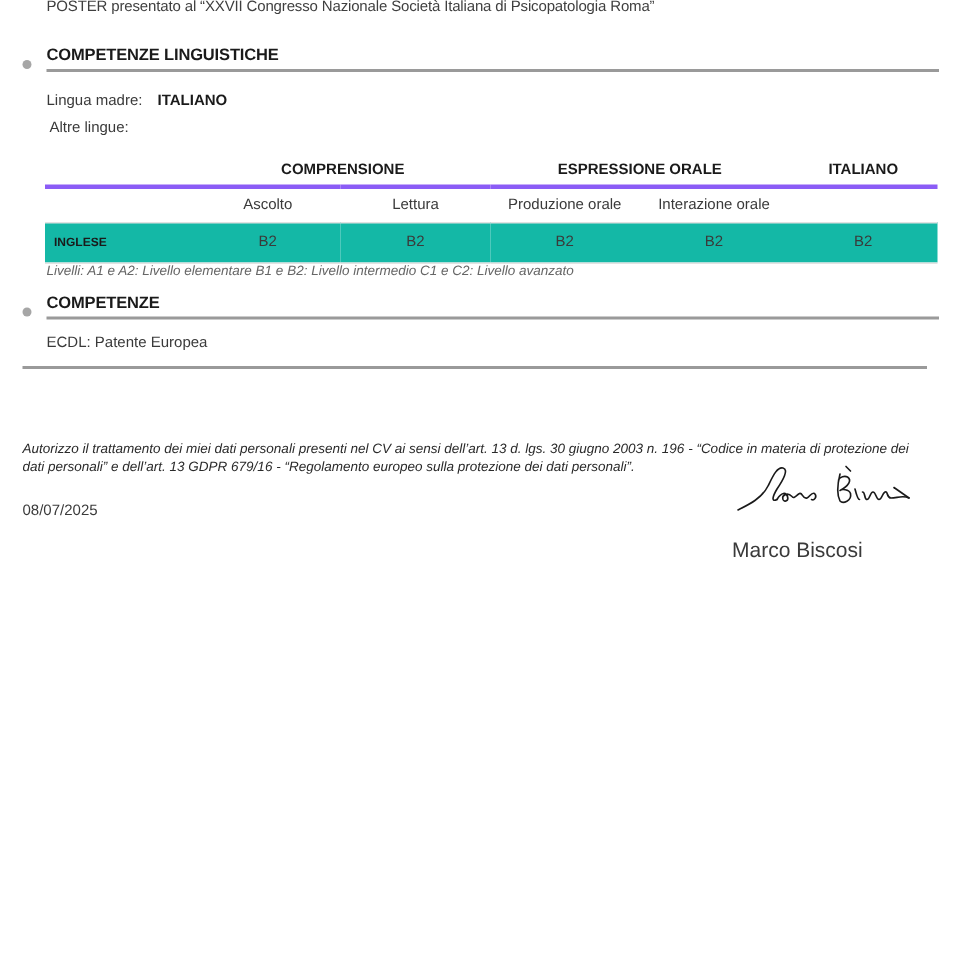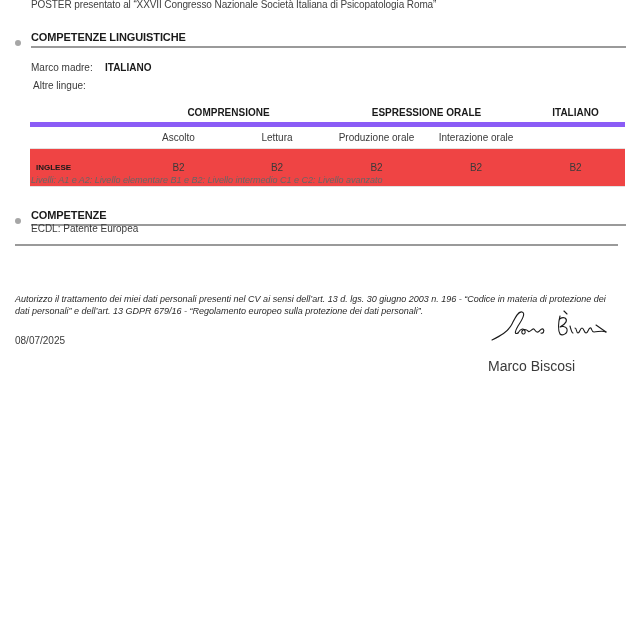--- a/index.html
+++ b/index.html
@@ -28,23 +28,23 @@
 
     .lm-label { left: 31px; top: 62px; font-size: 10px; color: #3a3a3a; }
     .lm-value { left: 105px; top: 62px; font-size: 10px; font-weight: bold; color: #1a1a1a; }
     .altre { left: 33px; top: 80px; font-size: 10px; color: #3a3a3a; }
 
     table.lang {
       position: absolute; left: 30px; top: 104px; width: 595px;
       border-collapse: collapse; font-size: 10px; color: #3a3a3a;
     }
     table.lang th, table.lang td { text-align: center; padding: 0; }
-    table.lang tr.group th { height: 20px; font-weight: bold; color: #1a1a1a; font-size: 10px; vertical-align: middle; border-bottom: 5px solid #8b5cf6; }
+    table.lang tr.group th { height: 20px; font-weight: bold; color: #1a1a1a; font-size: 10px; vertical-align: middle; border-bottom: 3px solid #8b5cf6; }
     table.lang tr.sub td { height: 24px; font-weight: normal; border-bottom: 1px solid #e2e2e2; text-align: center; }
-    table.lang tr.data td { height: 38px; background: #ef4444; border-bottom: 1px solid #e2e2e2; }
+    table.lang tr.data td { height: 27px; background: #14b8a6; border-bottom: 1px solid #e2e2e2; }
     table.lang tr.data td.lang-name { text-align: left; padding-left: 6px; font-weight: bold; font-size: 8px; color: #1a1a1a; }
     .levels { left: 31px; top: 175px; font-size: 9px; font-style: italic; color: #666; white-space: nowrap; }
 
     .ecdl { left: 31px; top: 223px; font-size: 10px; color: #3a3a3a; }
     .hr-bottom { left: 15px; top: 244px; width: 603px; height: 2px; background: #9a9a9a; }
 
     .privacy {
       left: 15px; top: 270px; width: 600px; font-size: 9px; font-style: italic; color: #2a2a2a; line-height: 12px; margin-top: 23px;
     }
     .date { left: 15px; top: 335px; font-size: 10px; color: #3a3a3a; }
@@ -55,21 +55,21 @@
 <body>
 
 <div class="abs poster-line">POSTER presentato al “XXVII Congresso Nazionale Società Italiana di Psicopatologia Roma”</div>
 
 <div class="abs section-header" style="top:31px;">
   <span class="bullet"></span>
   <span class="title">COMPETENZE LINGUISTICHE</span>
   <span class="rule"></span>
 </div>
 
-<div class="abs lm-label">Marco madre:</div>
+<div class="abs lm-label">Lingua madre:</div>
 <div class="abs lm-value">ITALIANO</div>
 <div class="abs altre">Altre lingue:</div>
 
 <table class="lang">
   <colgroup>
     <col style="width:100px">
       <col style="width:97px">
       <col style="width:100px">
       <col style="width:99px">
       <col style="width:100px">
@@ -96,21 +96,21 @@
     <td>B2</td>
     <td>B2</td>
     <td>B2</td>
     <td>B2</td>
   </tr>
 </tbody>
   </table>
 
 <div class="abs levels">Livelli: A1 e A2: Livello elementare B1 e B2: Livello intermedio C1 e C2: Livello avanzato</div>
 
-<div class="abs section-header" style="top:196px;margin-top:13px;">
+<div class="abs section-header" style="top:196px;">
   <span class="bullet"></span>
   <span class="title">COMPETENZE</span>
   <span class="rule"></span>
 </div>
 
 <div class="abs ecdl">ECDL: Patente Europea</div>
 <div class="abs hr-bottom"></div>
 
 <div class="abs privacy">Autorizzo il trattamento dei miei dati personali presenti nel CV ai sensi dell’art. 13 d. lgs. 30 giugno 2003 n. 196 - “Codice in materia di protezione dei dati personali” e dell’art. 13 GDPR 679/16 - “Regolamento europeo sulla protezione dei dati personali”.</div>
 

